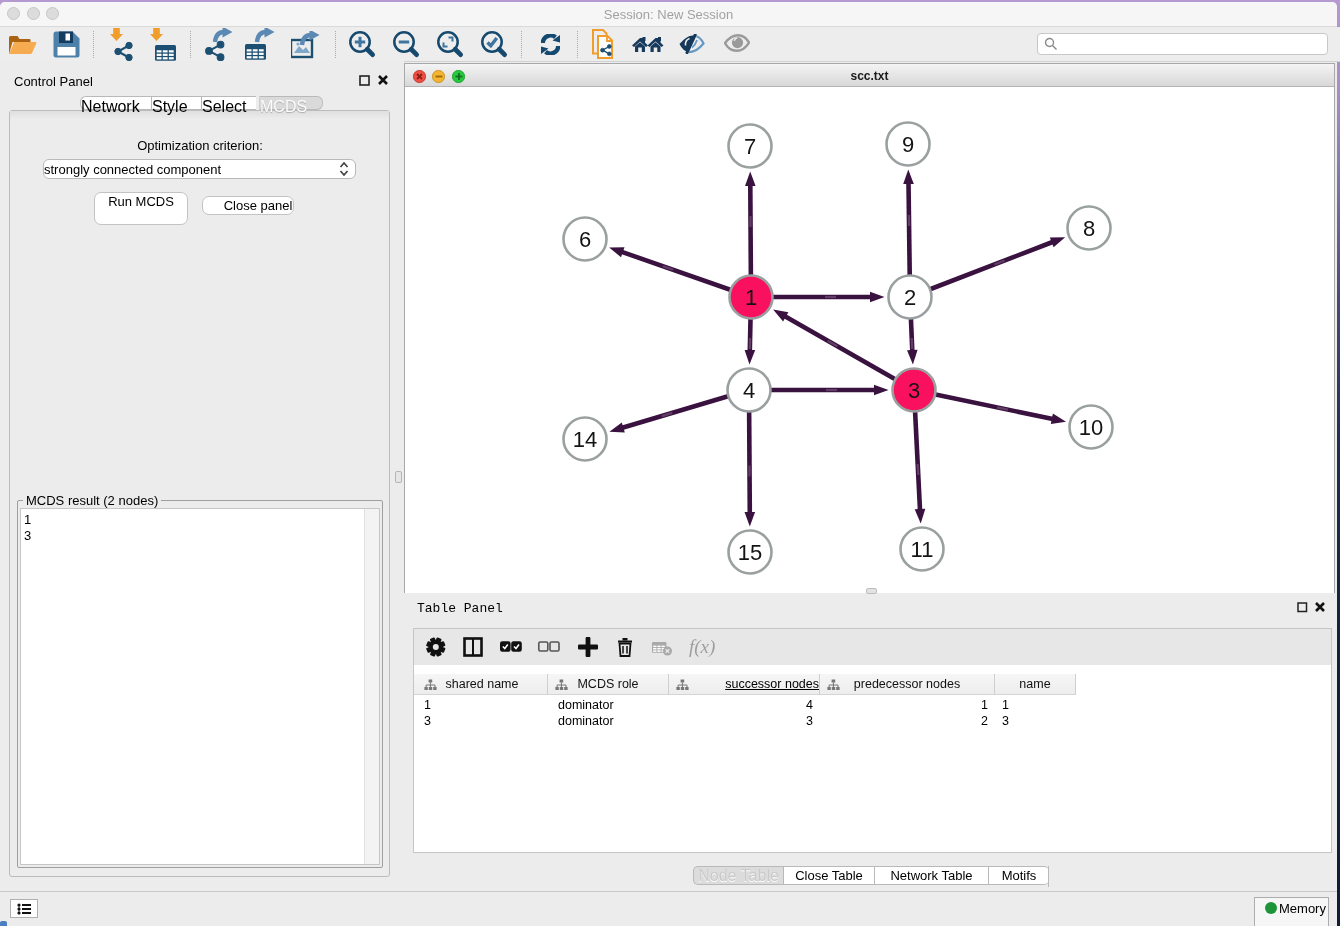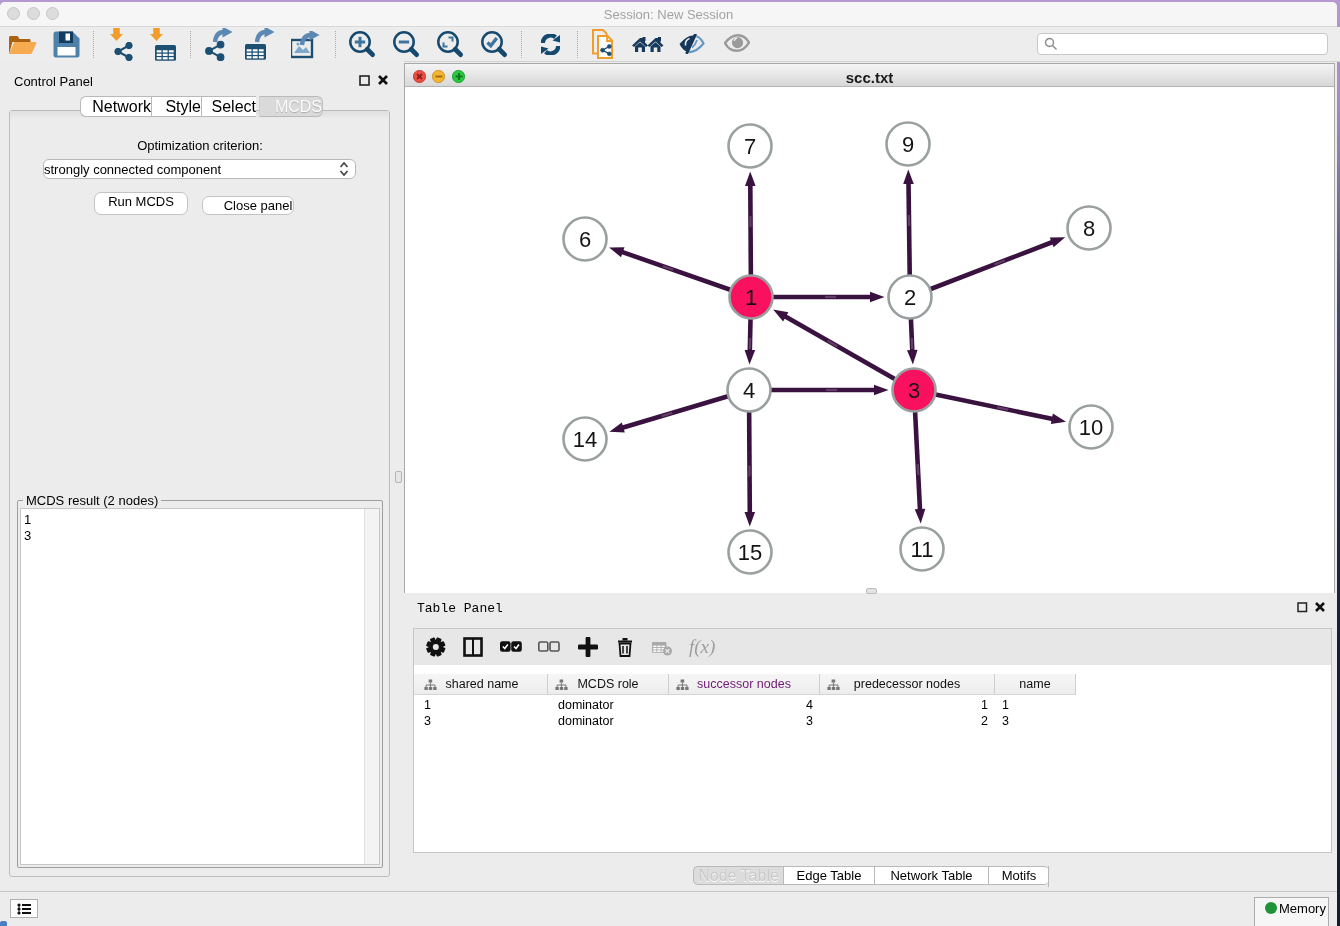--- a/index.html
+++ b/index.html
@@ -6,21 +6,21 @@
 .desktop { position:absolute; inset:0;
   background:linear-gradient(180deg,#b59ad1 0%,#a78cc6 10%,#8a7fae 17%,#4a4a74 32%,#232c4e 48%,#15203c 70%,#111b35 100%); }
 .win { position:absolute; left:0; top:2px; width:1337px; height:924px; background:#ececec; border-radius:5px 5px 0 0; }
 .titlebar { position:absolute; left:0; top:0; width:100%; height:25px; background:#f6f6f6; border-radius:5px 5px 0 0; border-bottom:1px solid #d9d9d9;}
 .tl { position:absolute; top:5px; width:13px; height:13px; border-radius:50%; background:#dcdcdc; border:1px solid #c6c6c6; }
 .wtitle { position:absolute; top:5px; width:100%; text-align:center; font-size:13px; color:#a2a2a2; }
 .toolbar { position:absolute; left:0; top:27px; width:100%; height:35px; background:#ededed; border-bottom:1px solid #d2d2d2; }
 .tsep { position:absolute; top:4px; height:27px; width:0; border-left:1px dotted #a9a9a9; }
 .cpanel { position:absolute; left:0; top:61px; width:404px; height:830px; background:#ececec; }
 .phead { font-size:13px; color:#000; }
-.tab { position:absolute; top:0; height:21px; line-height:20px; text-align:right; background:#fff; border:1px solid #b9b9b9; border-right:none; color:#000; }
+.tab { position:absolute; top:0; height:14px; line-height:20px; text-align:left; background:#fff; border:1px solid #b9b9b9; border-right:none; color:#000; }
 .tabsel { background:#dcdcdc; color:#fdfdfd; text-shadow:0 1px 1px #aaa; }
 .btn { position:absolute; background:#fff; border:1px solid #c3c3c3; border-radius:7px; font-size:13px; text-align:center; color:#000; }
 </style></head><body>
 <div class="desktop"></div>
 <div class="win"></div>
 
 <div class="titlebar" style="left:0;top:2px;position:absolute;width:1337px;">
 <div class="tl" style="left:7px;"></div>
 <div class="tl" style="left:26.5px;"></div>
 <div class="tl" style="left:46px;"></div>
@@ -201,32 +201,32 @@
 <div class="tab" style="left:80px;top:96px;width:71px;border-radius:6px 0 0 6px;">Network</div>
 <div class="tab" style="left:151px;top:96px;width:50px;">Style</div>
 <div class="tab" style="left:201px;top:96px;width:55px;">Select</div>
 <div class="tab tabsel" style="left:259px;top:96px;width:64px;border-right:1px solid #bfbfbf;border-left:1px solid #cfcfcf;border-radius:0 6px 6px 0;background:#dadada;">MCDS</div>
 <div style="position:absolute;left:96px;top:138px;width:208px;text-align:center;font-size:13px;">Optimization criterion:</div>
 <div style="position:absolute;left:43px;top:159px;width:313px;height:20px;background:#fff;border:1px solid #b9b9b9;border-radius:6px;font-size:13px;line-height:19px;">strongly connected component</div>
 <svg style="position:absolute;left:339px;top:162px" width="10" height="14" viewBox="0 0 10 14">
     <path d="M1.5 5 L5 1 L8.5 5" stroke="#444" stroke-width="1.7" fill="none"></path>
     <path d="M1.5 9 L5 13 L8.5 9" stroke="#444" stroke-width="1.7" fill="none"></path>
   </svg>
-<div class="btn" style="left:94px;top:192px;width:94px;height:23px;line-height:18px;">Run MCDS</div>
+<div class="btn" style="left:94px;top:192px;width:94px;height:33px;line-height:18px;">Run MCDS</div>
 <div class="btn" style="left:202px;top:196px;width:92px;height:19px;line-height:18px;padding-left:20px;">Close panel</div>
 <div style="position:absolute;left:17px;top:500px;width:366px;height:368px;border:1px solid #9f9f9f;border-radius:2px;"></div>
 <div style="position:absolute;left:23px;top:493px;background:#ececec;padding:0 3px;font-size:13px;">MCDS result (2 nodes)</div>
 <div style="position:absolute;left:20px;top:508px;width:360px;height:357px;background:#fff;border:1px solid #c6c6c6;"></div>
 <div style="position:absolute;left:364px;top:509px;width:15px;height:355px;background:#f3f3f3;border-left:1px solid #e2e2e2;"></div>
 <div style="position:absolute;left:24px;top:512px;font-size:13px;line-height:16px;">1<br>3</div>
 <div style="position:absolute;left:395px;top:471px;width:7px;height:12px;background:#e6e6e6;border:1px solid #b5b5b5;border-radius:2px;"></div>
 
 <div style="position:absolute;left:404px;top:63px;width:931px;height:530px;background:#fff;border:1px solid #a8a8a8;border-bottom:none;"></div>
 <div style="position:absolute;left:405px;top:64px;width:929px;height:23px;background:linear-gradient(#f4f4f4,#d8d8d8);border-bottom:1px solid #b4b4b4;"></div>
-<div style="position:absolute;left:405px;top:69px;width:929px;text-align:center;font-size:15px;font-weight:bold;color:#1a1a1a;">scc.txt</div>
+<div style="position:absolute;left:405px;top:69px;width:929px;text-align:center;font-size:12px;font-weight:bold;color:#1a1a1a;">scc.txt</div>
 <div style="position:absolute;left:413px;top:70px;width:12.5px;height:12.5px;border-radius:50%;background:#ef4f43;border:1px solid #c33a31;"></div>
 <div style="position:absolute;left:432px;top:70px;width:12.5px;height:12.5px;border-radius:50%;background:#f5b52e;border:1px solid #cf9423;"></div>
 <div style="position:absolute;left:452px;top:70px;width:12.5px;height:12.5px;border-radius:50%;background:#27c93f;border:1px solid #1da32f;"></div>
 <svg style="position:absolute;left:413px;top:70px" width="52" height="13" viewBox="0 0 52 13">
     <path d="M4 4 L9 9 M9 4 L4 9" stroke="#8c1f16" stroke-width="1.8"></path>
     <line x1="22.5" y1="6.5" x2="29.5" y2="6.5" stroke="#9a6a12" stroke-width="1.9"></line>
     <line x1="42.5" y1="6.5" x2="49.5" y2="6.5" stroke="#14701f" stroke-width="1.9"></line>
     <line x1="46" y1="3" x2="46" y2="10" stroke="#14701f" stroke-width="1.9"></line>
   </svg>
 <svg style="position:absolute;left:405px;top:87px" width="929" height="505" viewBox="0 0 929 505">
@@ -372,21 +372,21 @@
     <path d="M6.4 3.5 L6.4 6 M2.1 8 L2.1 6 L11 6 L11 8 M6.4 6 L6.4 8" stroke="#777" stroke-width="1" fill="none"></path>
   </svg>
 <div style="position:absolute;left:548px;top:674px;width:121px;height:21px;border-right:1px solid #cfcfcf;font-size:12.5px;line-height:21px;text-align:center;color:#111;">MCDS role</div>
 <svg style="position:absolute;left:555px;top:679px" width="13" height="12" viewBox="0 0 13 12">
     <rect x="4.6" y="0.5" width="3.6" height="3" fill="#777"></rect>
     <rect x="0.4" y="8" width="3.4" height="3" fill="#777"></rect>
     <rect x="4.8" y="8" width="3.4" height="3" fill="#777"></rect>
     <rect x="9.2" y="8" width="3.4" height="3" fill="#777"></rect>
     <path d="M6.4 3.5 L6.4 6 M2.1 8 L2.1 6 L11 6 L11 8 M6.4 6 L6.4 8" stroke="#777" stroke-width="1" fill="none"></path>
   </svg>
-<div style="position:absolute;left:669px;top:674px;width:151px;height:21px;border-right:1px solid #cfcfcf;font-size:12.5px;line-height:21px;text-align:center;color:#701a75;">successor nodes</div>
+<div style="position:absolute;left:669px;top:674px;width:151px;height:21px;border-right:1px solid #cfcfcf;font-size:12.5px;line-height:21px;text-align:right;color:#000000;text-decoration:underline;">successor nodes</div>
 <svg style="position:absolute;left:676px;top:679px" width="13" height="12" viewBox="0 0 13 12">
     <rect x="4.6" y="0.5" width="3.6" height="3" fill="#777"></rect>
     <rect x="0.4" y="8" width="3.4" height="3" fill="#777"></rect>
     <rect x="4.8" y="8" width="3.4" height="3" fill="#777"></rect>
     <rect x="9.2" y="8" width="3.4" height="3" fill="#777"></rect>
     <path d="M6.4 3.5 L6.4 6 M2.1 8 L2.1 6 L11 6 L11 8 M6.4 6 L6.4 8" stroke="#777" stroke-width="1" fill="none"></path>
   </svg>
 <div style="position:absolute;left:820px;top:674px;width:175px;height:21px;border-right:1px solid #cfcfcf;font-size:12.5px;line-height:21px;text-align:center;color:#111;">predecessor nodes</div>
 <svg style="position:absolute;left:827px;top:679px" width="13" height="12" viewBox="0 0 13 12">
     <rect x="4.6" y="0.5" width="3.6" height="3" fill="#777"></rect>
@@ -400,21 +400,21 @@
 <div style="position:absolute;left:558px;top:698px;font-size:12.5px;">dominator</div>
 <div style="position:absolute;left:669px;top:698px;width:144px;text-align:right;font-size:12.5px;">4</div>
 <div style="position:absolute;left:820px;top:698px;width:168px;text-align:right;font-size:12.5px;">1</div>
 <div style="position:absolute;left:1002px;top:698px;font-size:12.5px;">1</div>
 <div style="position:absolute;left:424px;top:714px;font-size:12.5px;">3</div>
 <div style="position:absolute;left:558px;top:714px;font-size:12.5px;">dominator</div>
 <div style="position:absolute;left:669px;top:714px;width:144px;text-align:right;font-size:12.5px;">3</div>
 <div style="position:absolute;left:820px;top:714px;width:168px;text-align:right;font-size:12.5px;">2</div>
 <div style="position:absolute;left:1002px;top:714px;font-size:12.5px;">3</div>
 <div style="position:absolute;left:693px;top:866px;width:90px;height:19px;border:1px solid #b9b9b9;border-right:none;background:#dcdcdc;color:#c9c9c9;text-shadow:0 1px 0 #fff;border-radius:5px 0 0 5px;font-size:16px;line-height:18px;text-align:center;">Node Table</div>
-<div style="position:absolute;left:783px;top:866px;width:91px;height:19px;border:1px solid #b9b9b9;border-right:none;background:#fff;color:#000;font-size:13px;line-height:18px;text-align:center;">Edge Table</div>
+<div style="position:absolute;left:783px;top:866px;width:91px;height:19px;border:1px solid #b9b9b9;border-right:none;background:#fff;color:#000;font-size:13px;line-height:18px;text-align:center;">Close Table</div>
 <div style="position:absolute;left:874px;top:866px;width:114px;height:19px;border:1px solid #b9b9b9;border-right:none;background:#fff;color:#000;font-size:13px;line-height:18px;text-align:center;">Network Table</div>
 <div style="position:absolute;left:988px;top:866px;width:61px;height:19px;border:1px solid #b9b9b9;border-right:none;background:#fff;color:#000;border-radius:0 5px 5px 0;font-size:13px;line-height:18px;text-align:center;">Motifs</div>
 <div style="position:absolute;left:1048px;top:866px;width:1px;height:21px;background:#b9b9b9;"></div>
 
 <div style="position:absolute;left:0;top:891px;width:1337px;height:35px;background:#ececec;border-top:1px solid #c9c9c9;"></div>
 <div style="position:absolute;left:10px;top:899px;width:28px;height:19px;background:#fdfdfd;border:1px solid #b1b1b1;"></div>
 <svg style="position:absolute;left:17px;top:903px" width="14" height="12" viewBox="0 0 14 12">
     <circle cx="2" cy="2" r="1.6" fill="#111"></circle>
     <circle cx="2" cy="6" r="1.6" fill="#111"></circle>
     <circle cx="2" cy="10" r="1.6" fill="#111"></circle>

